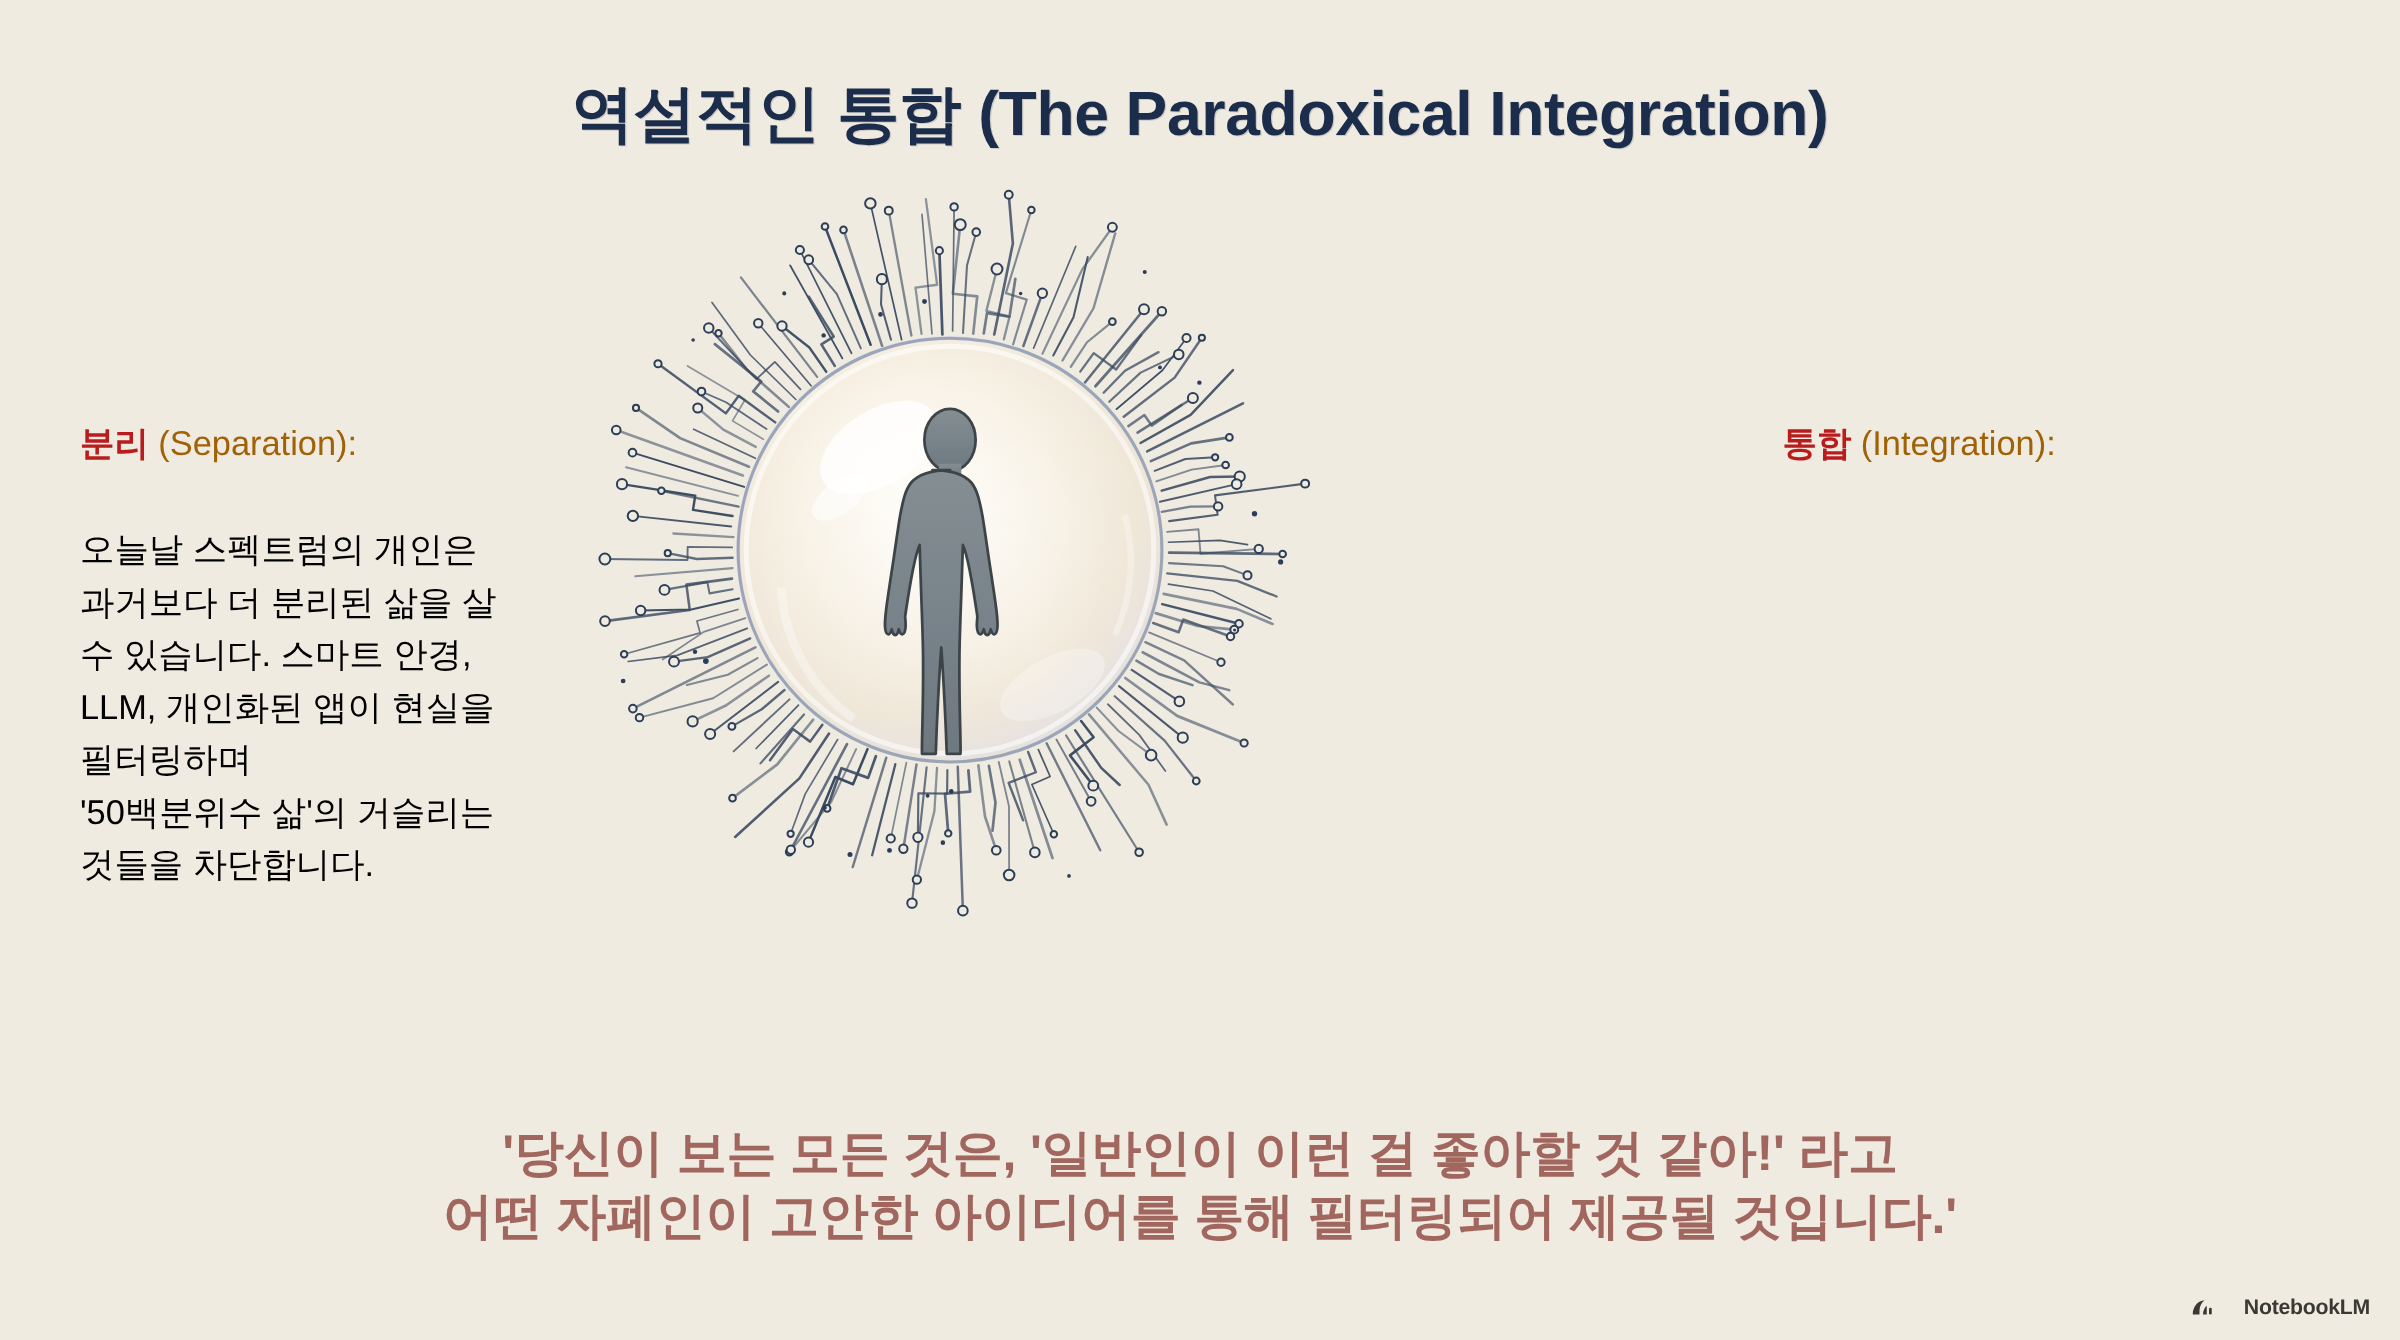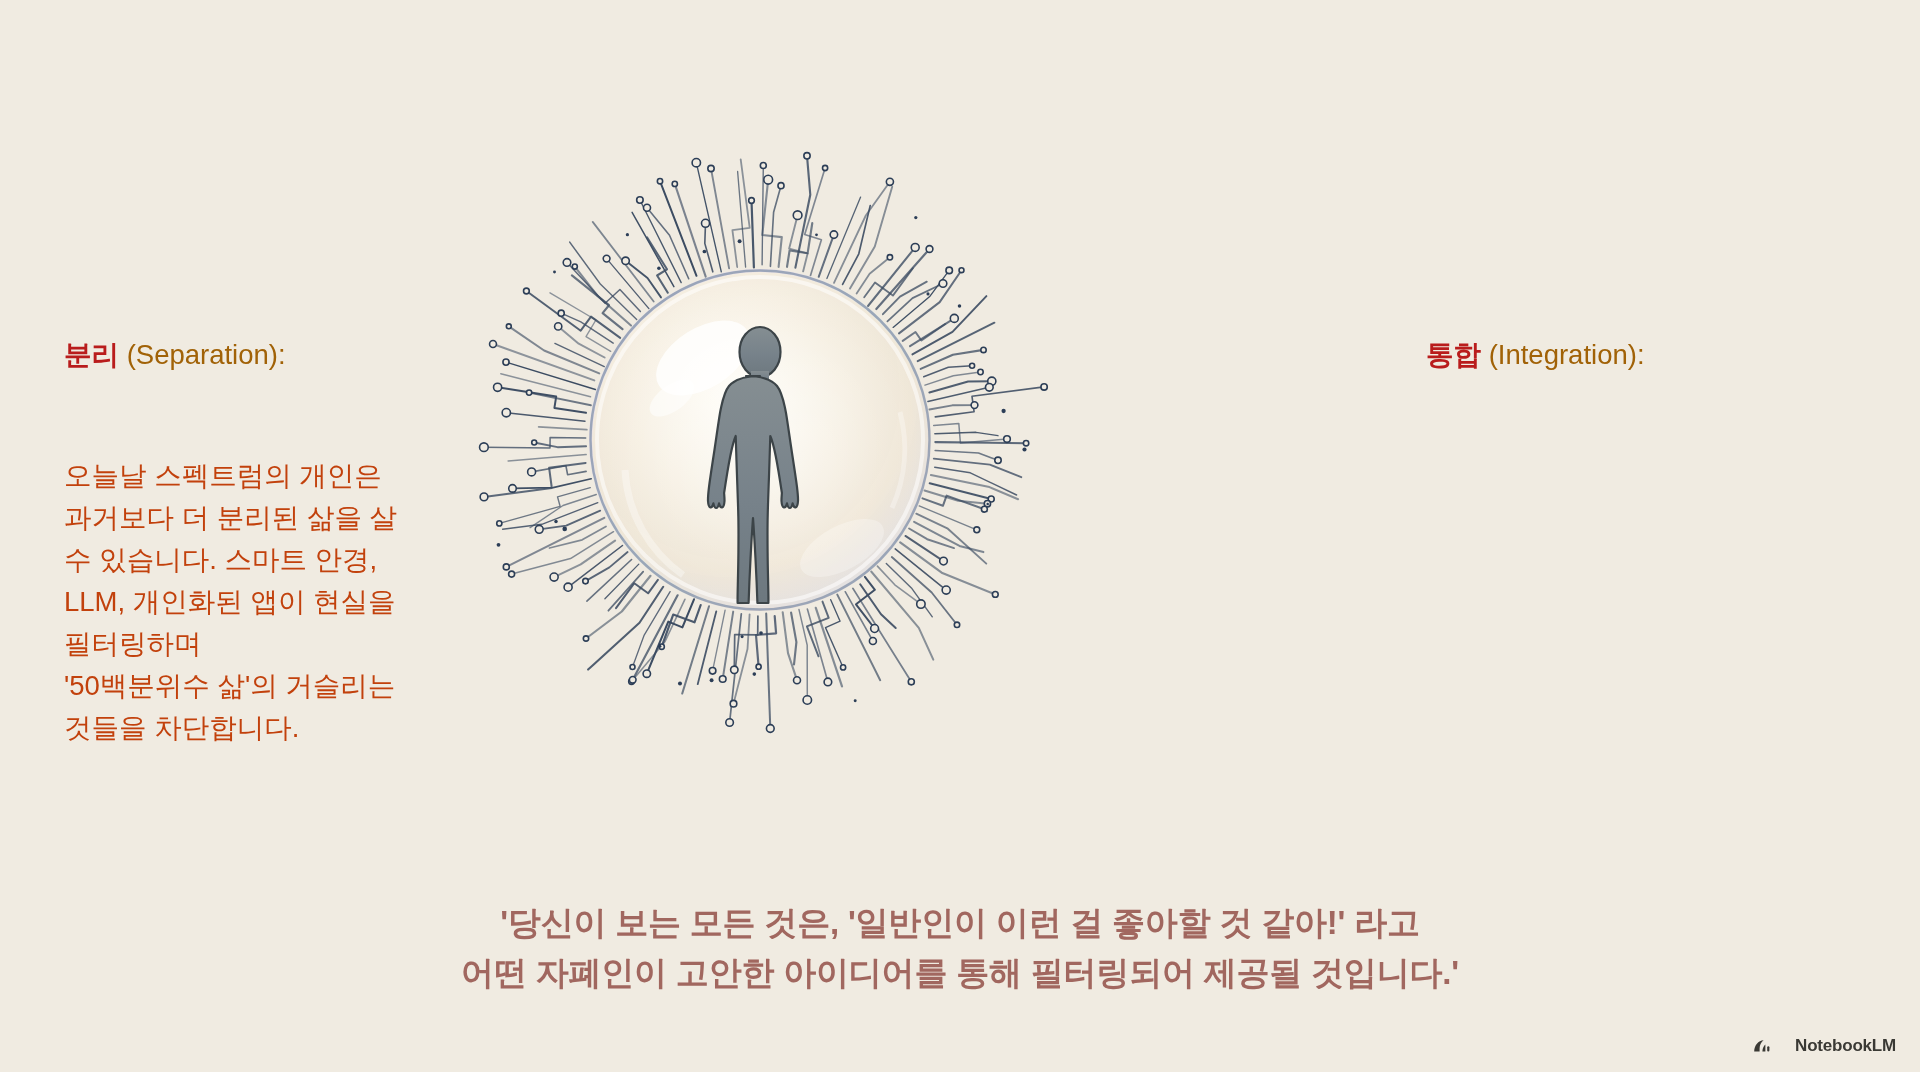--- a/index.html
+++ b/index.html
@@ -66,22 +66,21 @@
     font-weight: 700;
     color: #b91c1c;
   }
   .col-heading .en {
     font-weight: 400;
     color: #a16207;
   }
   .col-body {
     display: block;
     white-space: pre-line;
-    color: #c2410c;
-    margin-top: 36px;
+    color: #000000;
   }
 
   
   .art {
     position: absolute;
     left: 460px;
     top: 140px;
     width: 600px;
     height: 600px;
   }
@@ -91,21 +90,21 @@
     height: 600px;
   }
 
   
   .quote {
     position: absolute;
     left: 0;
     top: 898px;
     width: 1920px;
     text-align: center;
-    font-size: 33px;
+    font-size: 40px;
     line-height: 50px;
     font-weight: 600;
     color: #A1675F;
     white-space: pre-line;
     letter-spacing: -0.2px;
   }
 
   
   .watermark {
     position: absolute;
@@ -120,20 +119,21 @@
     letter-spacing: -0.2px;
     opacity: 0.92;
   }
   .watermark svg { display:block; }
 </style>
 </head>
 <body>
 
 <div class="slide">
 
+  <div class="title">역설적인 통합 (The Paradoxical Integration)</div>
 
   <div class="col col-left">
     <span class="col-heading">
       <span class="kr">분리</span><span class="en"> (Separation):</span>
     </span>
     <span class="col-body">오늘날 스펙트럼의 개인은
 과거보다 더 분리된 삶을 살
 수 있습니다. 스마트 안경,
 LLM, 개인화된 앱이 현실을
 필터링하며

